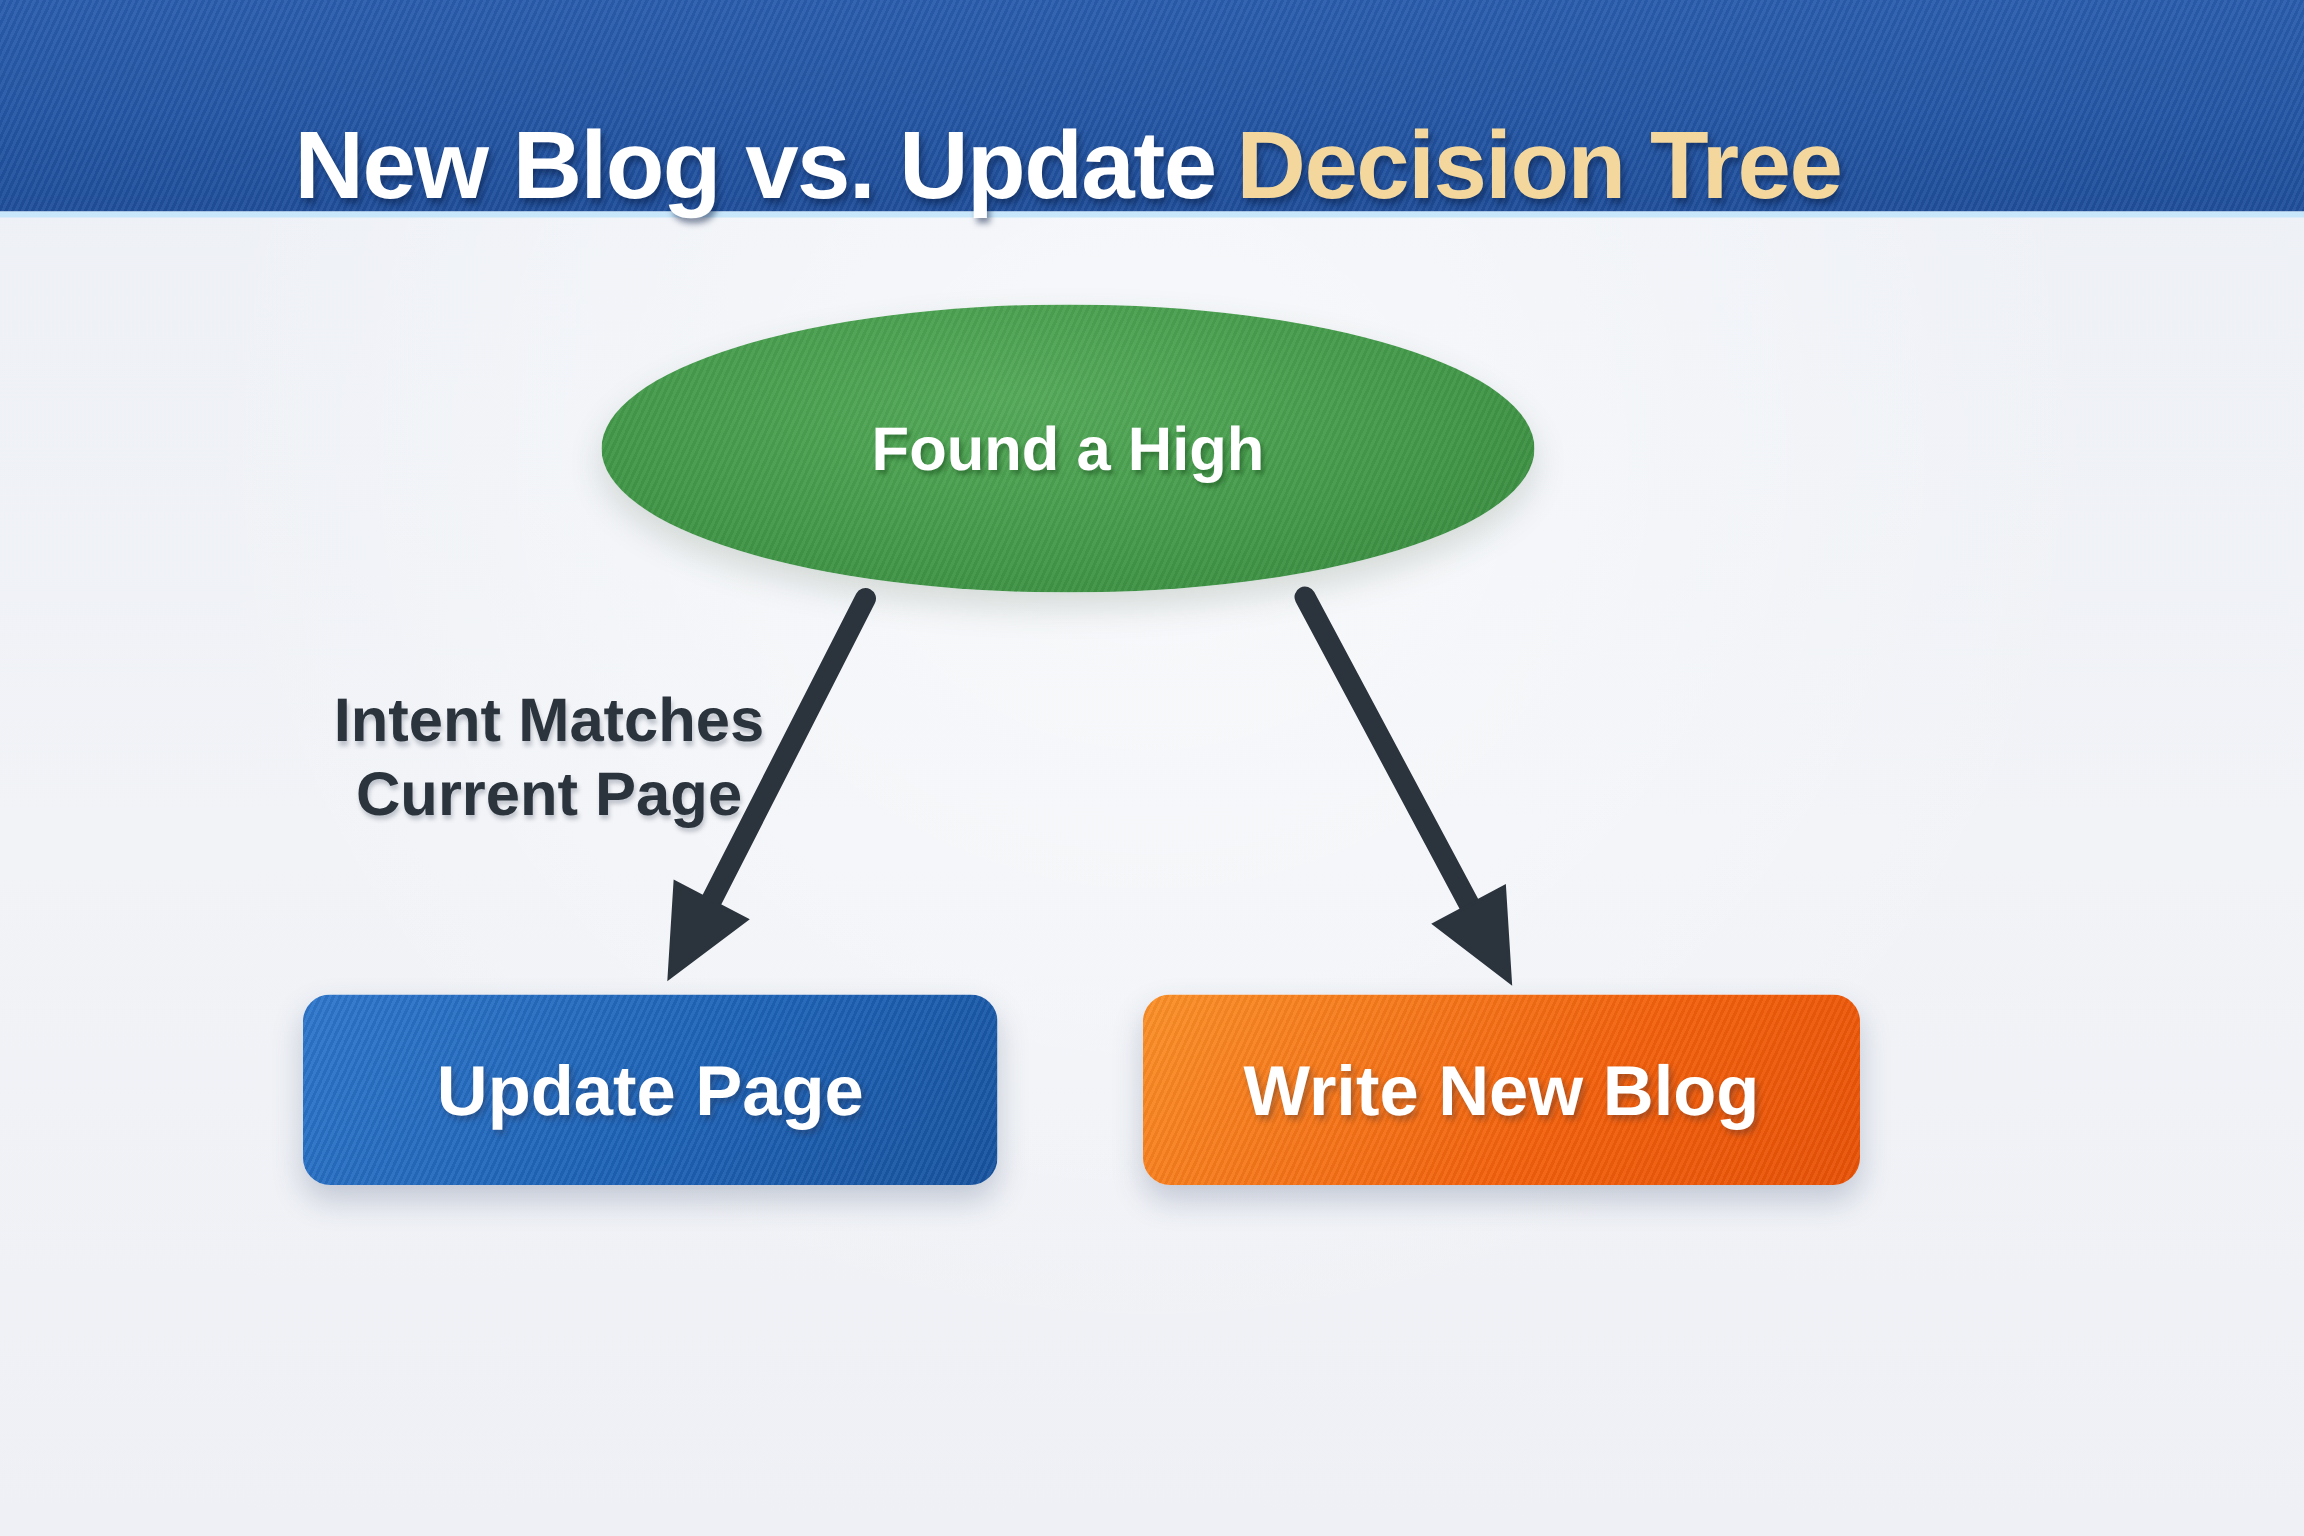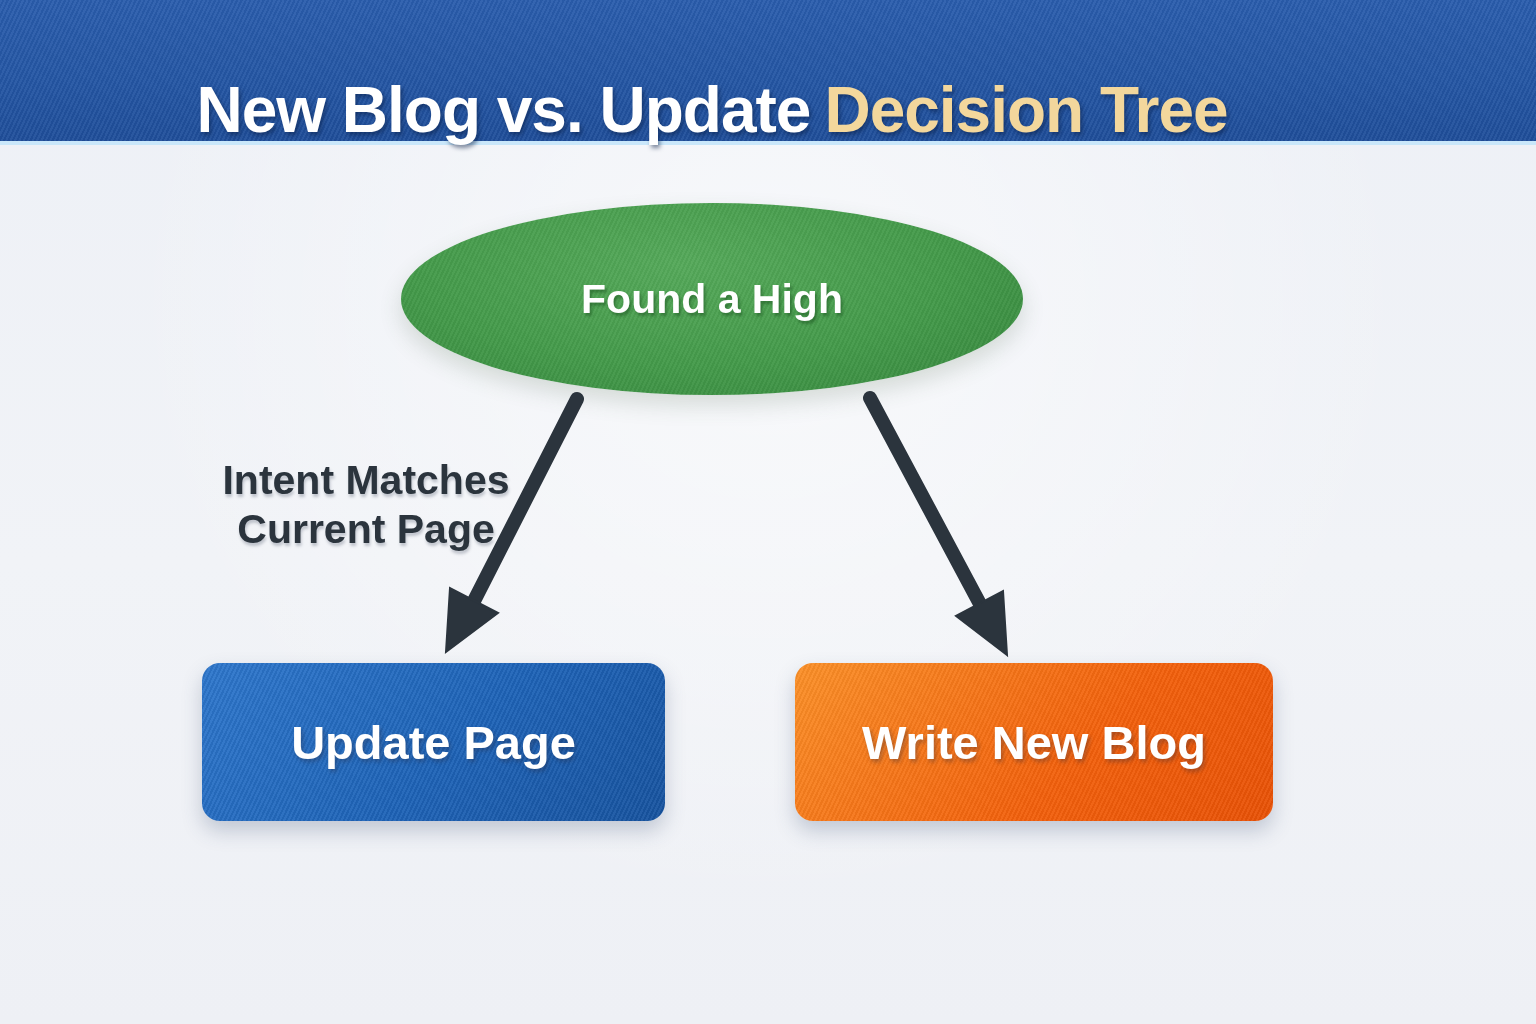--- a/index.html
+++ b/index.html
@@ -84,36 +84,36 @@
     font-size: 41px;
     font-weight: bold;
     white-space: nowrap;
     text-shadow: 1px 3px 3px rgba(70, 80, 100, 0.30);
   }
 
   
   .outcome-box {
     position: absolute;
     top: 663px;
-    height: 158px;
+    height: 127px;
     border-radius: 18px;
     display: flex;
     align-items: center;
     justify-content: center;
     box-shadow: 0 10px 20px rgba(55, 75, 110, 0.25);
   }
   .outcome-box.blue {
     left: 202px;
     width: 463px;
     background:
       repeating-linear-gradient(115deg, rgba(255,255,255,0.05) 0 2px, rgba(0,0,0,0.05) 2px 4px),
       linear-gradient(135deg, #2e77cc 0%, var(--outcome_blue, #1e63b7) 55%, #17539f 100%);
   }
   .outcome-box.orange {
-    left: 795px;
+    left: 762px;
     width: 478px;
     background:
       repeating-linear-gradient(115deg, rgba(255,255,255,0.05) 0 2px, rgba(0,0,0,0.04) 2px 4px),
       linear-gradient(135deg, #fb9028 0%, var(--outcome_orange, #f2600c) 60%, #e85106 100%);
   }
   .outcome-label {
     color: #ffffff;
     font-size: 47px;
     font-weight: bold;
     white-space: nowrap;

